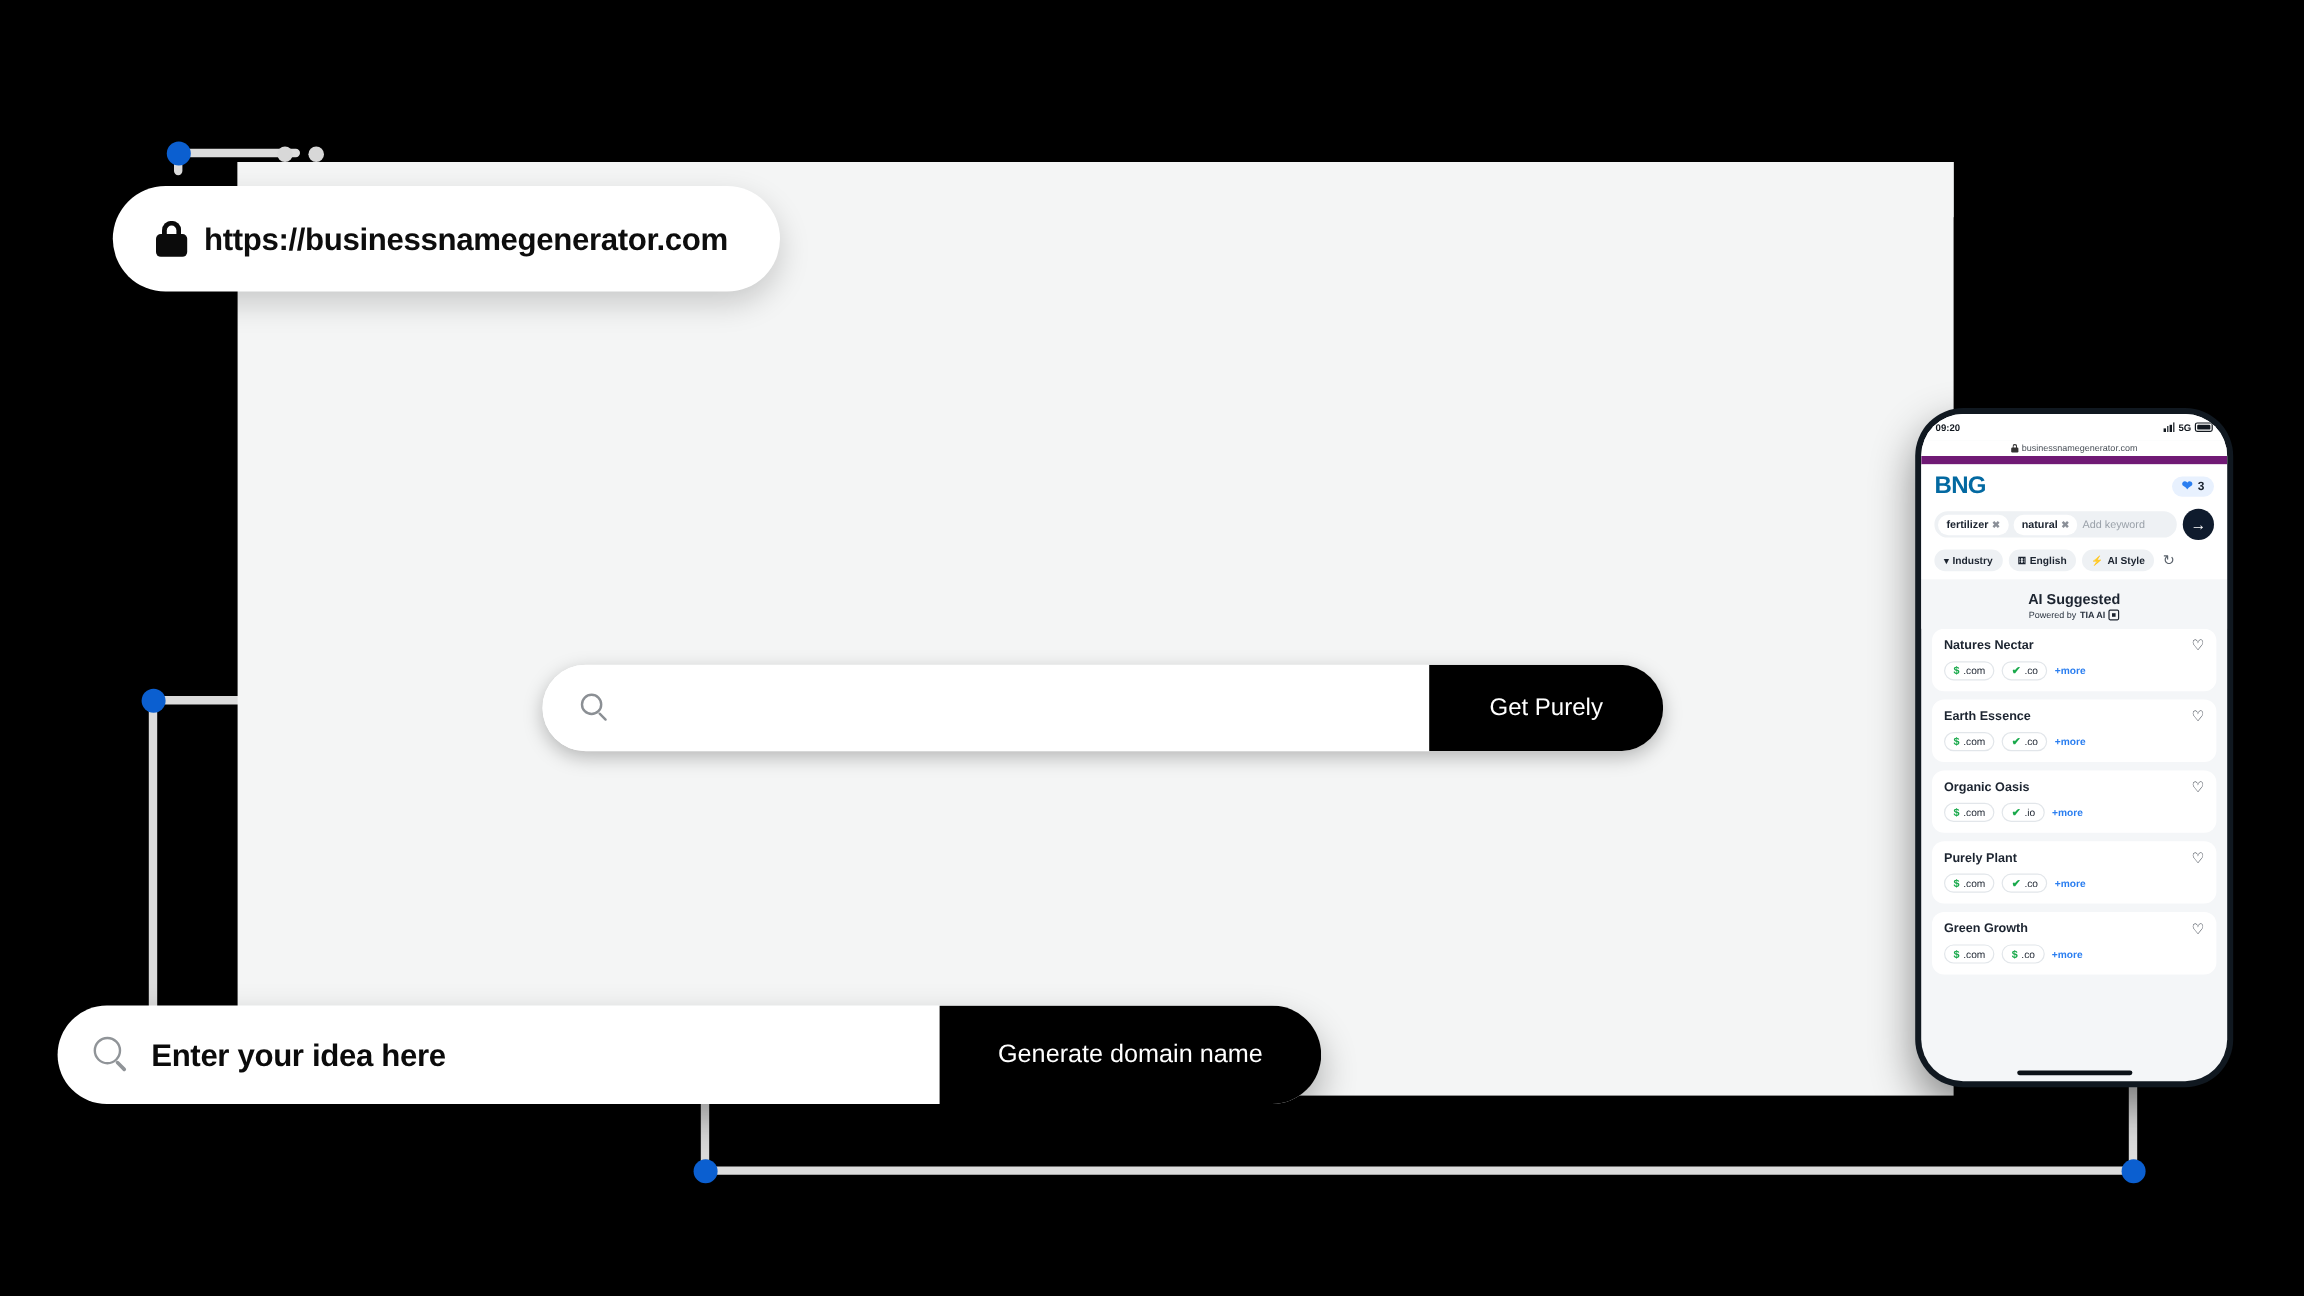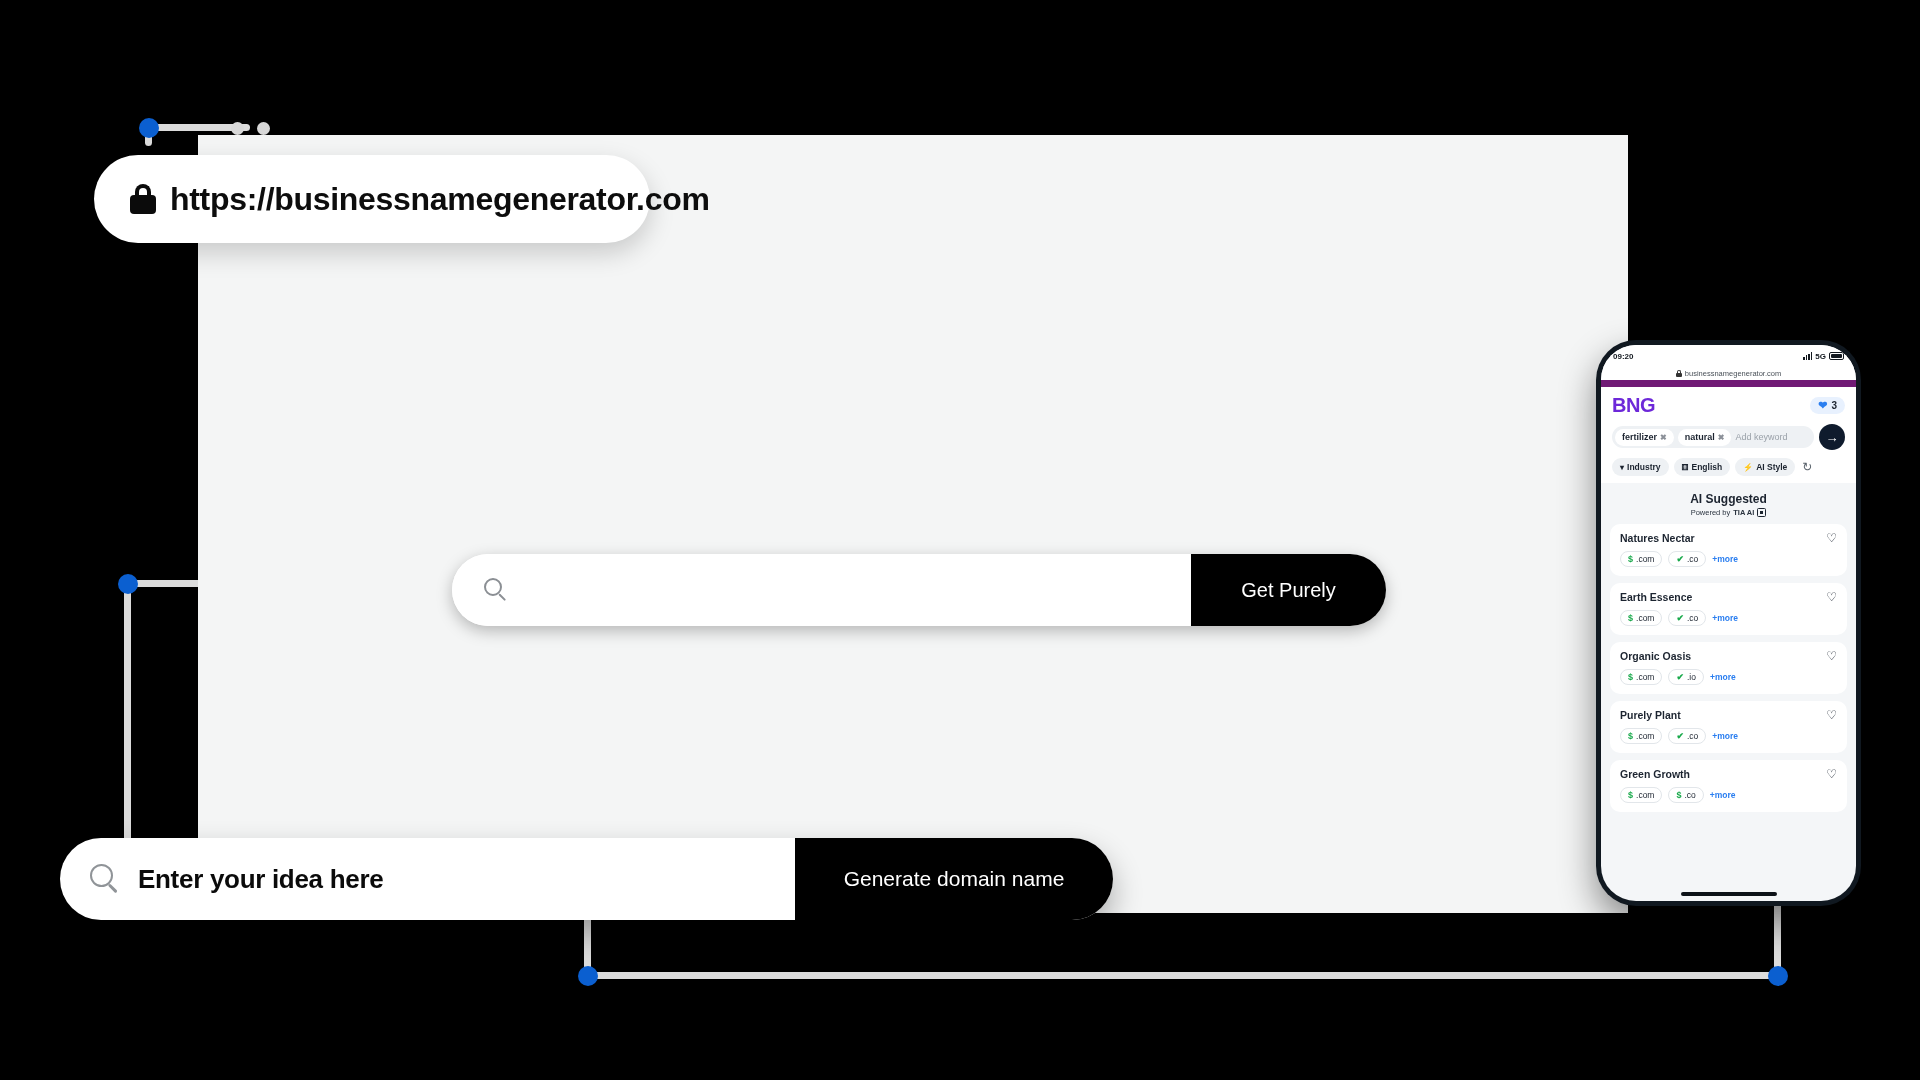--- a/index.html
+++ b/index.html
@@ -67,21 +67,21 @@
   .lock-icon .shackle {
     position: absolute; left: 5px; top: 0; width: 16px; height: 14px;
     border: 4px solid #0b0b0b; border-bottom: none;
     border-radius: 9px 9px 0 0;
   }
   .lock-icon .body {
     position: absolute; left: 0; top: 11px; width: 26px; height: 19px;
     background: #0b0b0b; border-radius: 4px;
   }
   .url-text {
-    margin-left: 14px; font-size: 32px; font-weight: 700;
+    margin-left: 14px; font-size: 26px; font-weight: 700;
     color: #0d0d0d; letter-spacing: -.3px;
   }
 
   
   .hero { position: absolute; left: 198px; top: 181px; width: 1430px; }
   .hero-title {
     text-align: center; font-size: 64px; font-weight: 800;
     color: #252b33; line-height: 1.04; letter-spacing: -1.4px;
     padding: 95px 170px 0 170px;
   }
@@ -130,21 +130,21 @@
     font-size: 22.5px; font-weight: 800; color: #252b33;
     line-height: 1.26; letter-spacing: -.2px;
   }
   .step p {
     margin-top: 14px; font-size: 19.5px; color: #3f454d;
     line-height: 1.34; font-weight: 400;
   }
 
   
   .bottom-bar {
-    position: absolute; left: 60px; top: 838px;
+    position: absolute; left: 48px; top: 838px;
     width: 1053px; height: 82px; border-radius: 41px;
     background: #ffffff; display: flex; overflow: hidden;
     box-shadow: 0 14px 30px rgba(0,0,0,.30); z-index: 9;
   }
   .bottom-bar .field {
     flex: 1; display: flex; align-items: center; padding-left: 30px;
   }
   .mag-lg { width: 30px; height: 30px; position: relative; flex: none; }
   .mag-lg .ring {
     position: absolute; left: 0; top: 0; width: 23px; height: 23px;
@@ -219,21 +219,21 @@
   }
   .lock-mini .b {
     position:absolute; left:0; top:3px; width:6px; height:4px;
     background:#333; border-radius:1px;
   }
   .app-head {
     background: #ffffff; padding: 8px 11px 7px 11px; flex: none;
   }
   .app-top { display: flex; align-items: center; justify-content: space-between; }
   .logo {
-    font-size: 20px; font-weight: 800; color: #6d28d9;
+    font-size: 20px; font-weight: 800; color: #0369a1;
     letter-spacing: -.5px; line-height: 1;
   }
   .fav-pill {
     background: #e8f1fe; border-radius: 10px; padding: 3px 8px;
     display: flex; align-items: center; gap: 4px;
     font-size: 10px; font-weight: 700; color: #1c2430;
   }
   .heart-solid { color: #2a7ef0; font-size: 11px; line-height: 1; }
   .kw-row { display: flex; align-items: center; gap: 5px; margin-top: 9px; }
   .kw-wrap {

